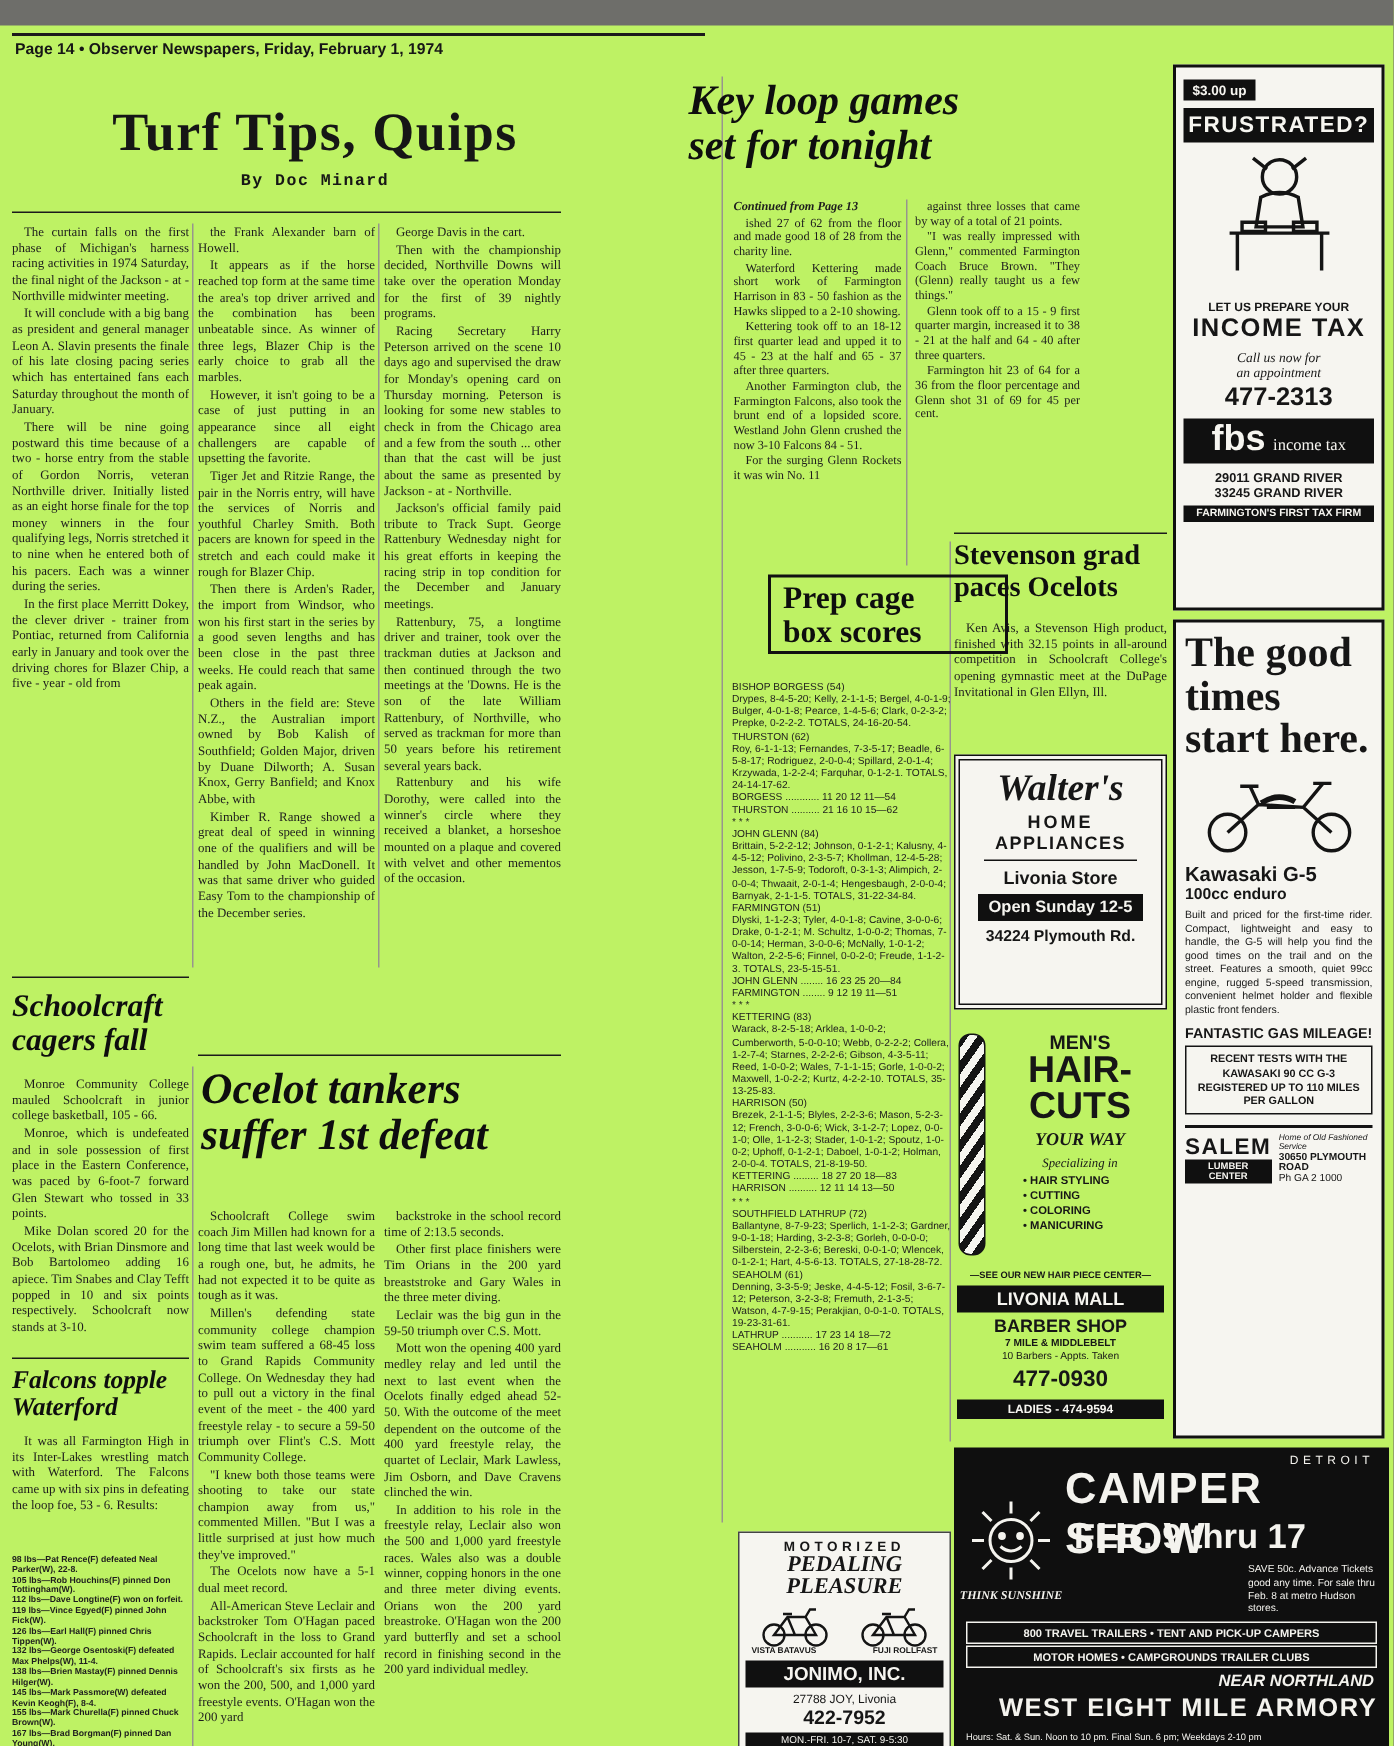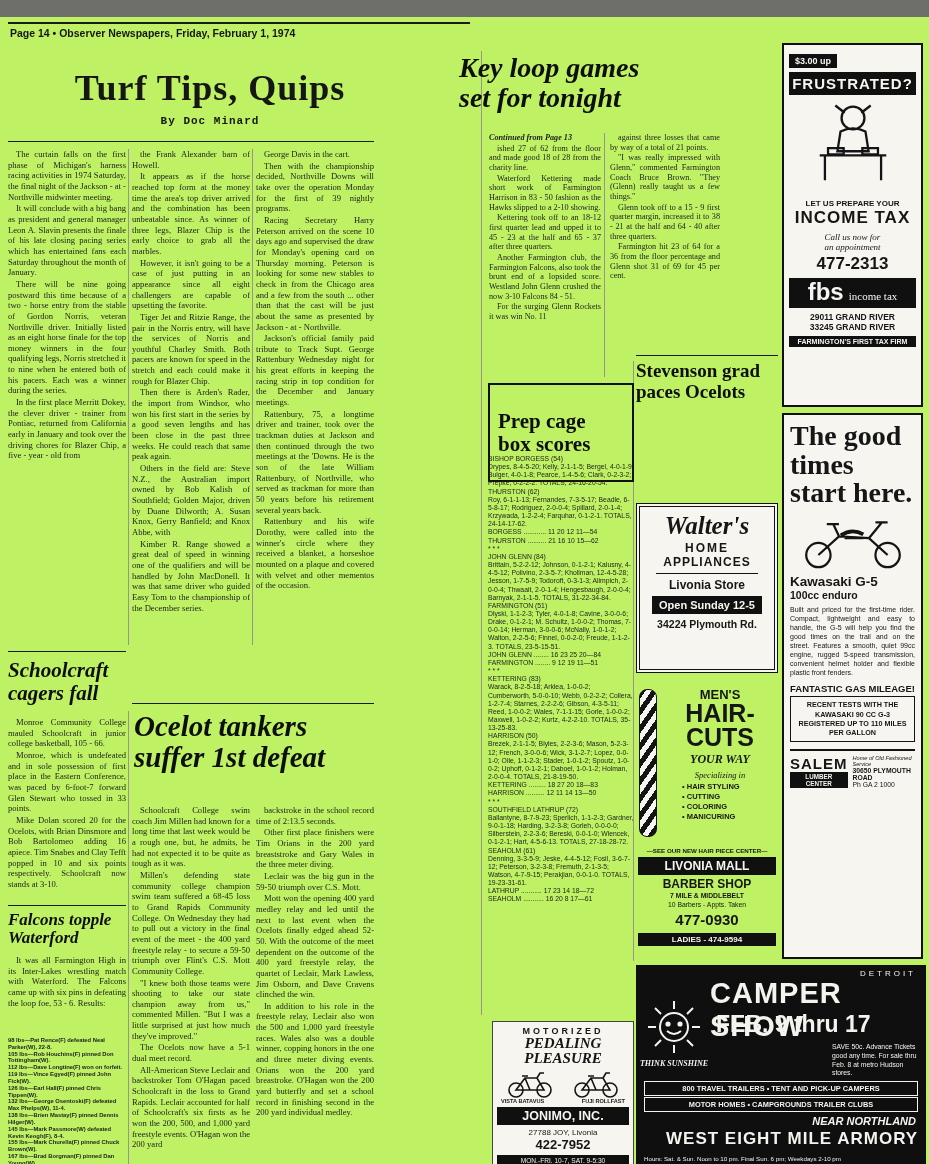--- a/index.html
+++ b/index.html
@@ -53,21 +53,21 @@
   <div class="abs turf-title" style="left:60px;top:50px;width:300px">Turf Tips, Quips</div>
   <div class="abs byline" style="left:60px;top:98px;width:300px">By Doc Minard</div>
   <div class="abs col" style="left:8px;top:132px;width:118px;height:498px">
       <p>The curtain falls on the first phase of Michigan's harness racing activities in 1974 Saturday, the final night of the Jackson - at - Northville midwinter meeting.</p>
       <p>It will conclude with a big bang as president and general manager Leon A. Slavin presents the finale of his late closing pacing series which has entertained fans each Saturday throughout the month of January.</p>
       <p>There will be nine going postward this time because of a two - horse entry from the stable of Gordon Norris, veteran Northville driver. Initially listed as an eight horse finale for the top money winners in the four qualifying legs, Norris stretched it to nine when he entered both of his pacers. Each was a winner during the series.</p>
       <p>In the first place Merritt Dokey, the clever driver - trainer from Pontiac, returned from California early in January and took over the driving chores for Blazer Chip, a five - year - old from</p>
     </div>
   <div class="abs col" style="left:132px;top:132px;width:118px;height:552px">
       <p>the Frank Alexander barn of Howell.</p>
-      <p>It appears as if the horse reached top form at the money time the area's top driver arrived and the combination has been unbeatable since. As winner of three legs, Blazer Chip is the early choice to grab all the marbles.</p>
+      <p>It appears as if the horse reached top form at the same time the area's top driver arrived and the combination has been unbeatable since. As winner of three legs, Blazer Chip is the early choice to grab all the marbles.</p>
       <p>However, it isn't going to be a case of just putting in an appearance since all eight challengers are capable of upsetting the favorite.</p>
       <p>Tiger Jet and Ritzie Range, the pair in the Norris entry, will have the services of Norris and youthful Charley Smith. Both pacers are known for speed in the stretch and each could make it rough for Blazer Chip.</p>
       <p>Then there is Arden's Rader, the import from Windsor, who won his first start in the series by a good seven lengths and has been close in the past three weeks. He could reach that same peak again.</p>
       <p>Others in the field are: Steve N.Z., the Australian import owned by Bob Kalish of Southfield; Golden Major, driven by Duane Dilworth; A. Susan Knox, Gerry Banfield; and Knox Abbe, with</p>
       <p>Kimber R. Range showed a great deal of speed in winning one of the qualifiers and will be handled by John MacDonell. It was that same driver who guided Easy Tom to the championship of the December series.</p>
     </div>
   <div class="abs col" style="left:256px;top:132px;width:118px;height:522px">
       <p>George Davis in the cart.</p>
       <p>Then with the championship decided, Northville Downs will take over the operation Monday for the first of 39 nightly programs.</p>
       <p>Racing Secretary Harry Peterson arrived on the scene 10 days ago and supervised the draw for Monday's opening card on Thursday morning. Peterson is looking for some new stables to check in from the Chicago area and a few from the south ... other than that the cast will be just about the same as presented by Jackson - at - Northville.</p>
@@ -88,22 +88,25 @@
     </div>
   <div class="abs col kcol" style="left:610px;top:116px;width:110px;height:240px">
       <p>against three losses that came by way of a total of 21 points.</p>
       <p>"I was really impressed with Glenn," commented Farmington Coach Bruce Brown. "They (Glenn) really taught us a few things."</p>
       <p>Glenn took off to a 15 - 9 first quarter margin, increased it to 38 - 21 at the half and 64 - 40 after three quarters.</p>
       <p>Farmington hit 23 of 64 for a 36 from the floor percentage and Glenn shot 31 of 69 for 45 per cent.</p>
     </div>
 
   <div class="abs headline" style="left:636px;top:344px;width:142px;font-size:19px">Stevenson grad
 paces Ocelots</div>
-
-  <div class="abs" style="left:488px;top:366px;width:146px;border:2px solid #111;padding:25px 8px">
+  <div class="abs col" style="left:636px;top:396px;width:142px;height:88px">
+      <p>Ken Avis, a Stevenson High product, finished with 32.15 points in all-around competition in Schoolcraft College's opening gymnastic meet at the DuPage Invitational in Glen Ellyn, Ill.</p>
+    </div>
+
+  <div class="abs" style="left:512px;top:366px;width:160px;border:2px solid #111;padding:2px 8px">
     <div class="headline" style="font-size:21px">Prep cage
 box scores</div>
   </div>
   <div class="abs scores" style="left:488px;top:438px;width:146px;height:562px">BISHOP BORGESS (54)
 Drypes, 8-4-5-20; Kelly, 2-1-1-5; Bergel, 4-0-1-9; Bulger, 4-0-1-8; Pearce, 1-4-5-6; Clark, 0-2-3-2; Prepke, 0-2-2-2. TOTALS, 24-16-20-54.
 THURSTON (62)
 Roy, 6-1-1-13; Fernandes, 7-3-5-17; Beadle, 6-5-8-17; Rodriguez, 2-0-0-4; Spillard, 2-0-1-4; Krzywada, 1-2-2-4; Farquhar, 0-1-2-1. TOTALS, 24-14-17-62.
 BORGESS ............ 11 20 12 11—54
 THURSTON .......... 21 16 10 15—62
 * * *

